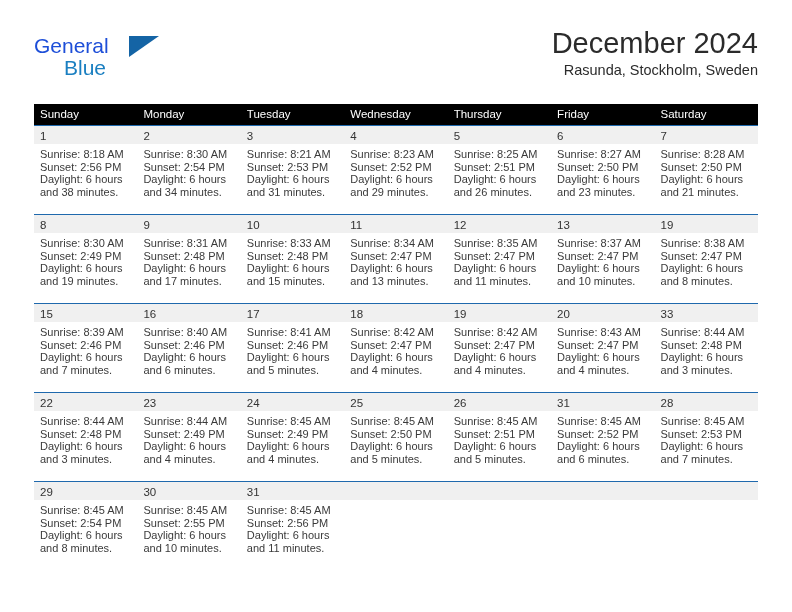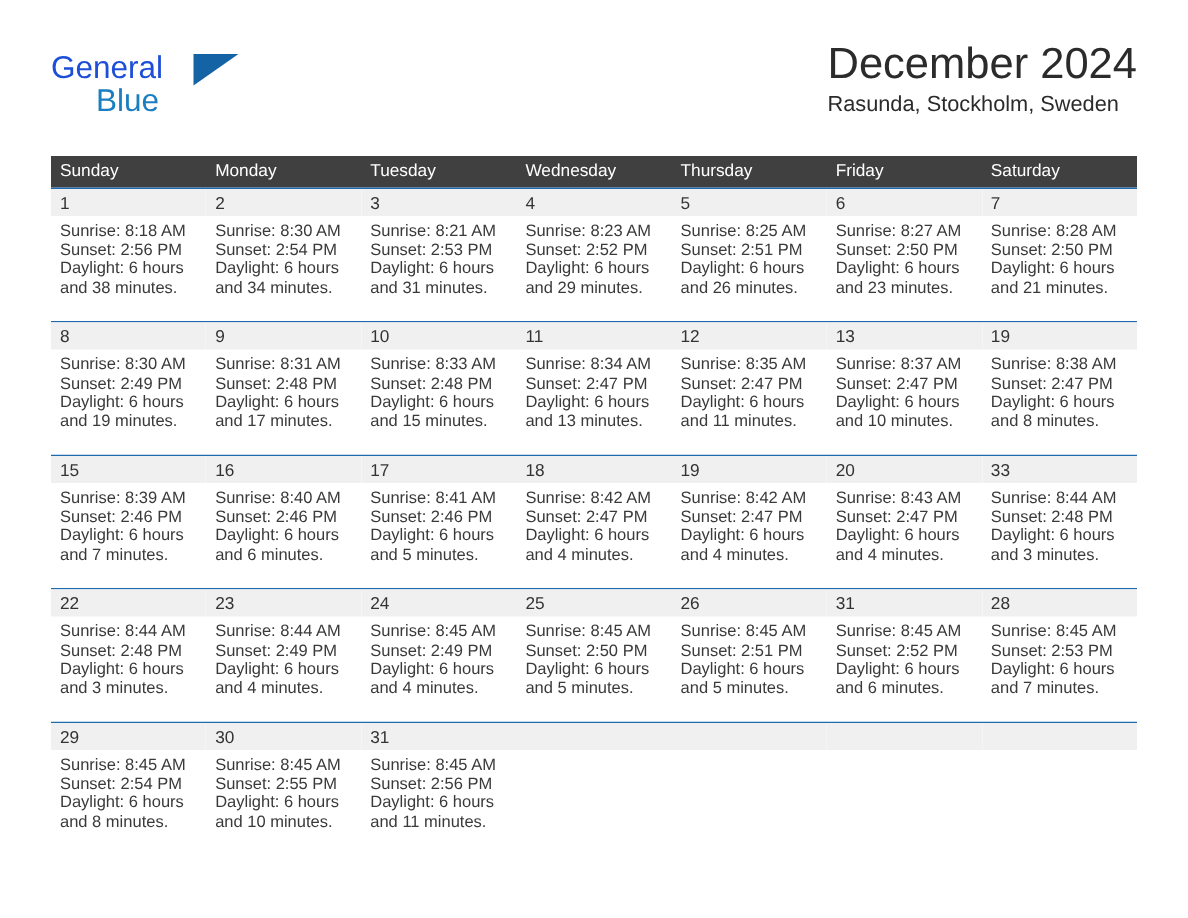--- a/index.html
+++ b/index.html
@@ -59,20 +59,21 @@
     left: 30px;
     top: 22px;
     font-size: 21px;
     color: #1a7fc1;
     font-family: "Liberation Sans", sans-serif;
   }
   .title-block {
     position: absolute;
     right: 0;
     top: 0;
+    text-align: right;
   }
   .cal-title {
     font-size: 29px;
     color: #2b2b2b;
     line-height: 34px;
     font-weight: normal;
     white-space: nowrap;
   }
   .cal-subtitle {
     margin-top: 2px;
@@ -84,21 +85,21 @@
 
   
   .calendar {
     position: absolute;
     left: 34px;
     top: 104px;
     width: 724px;
   }
   .weekdays {
     display: flex;
-    background: #404040;
+    background: #000000;
     height: 21px;
   }
   .weekday {
     flex: 1 1 0;
     color: #ffffff;
     font-size: 11.5px;
     line-height: 21px;
     padding-left: 6px;
     box-sizing: border-box;
     white-space: nowrap;

